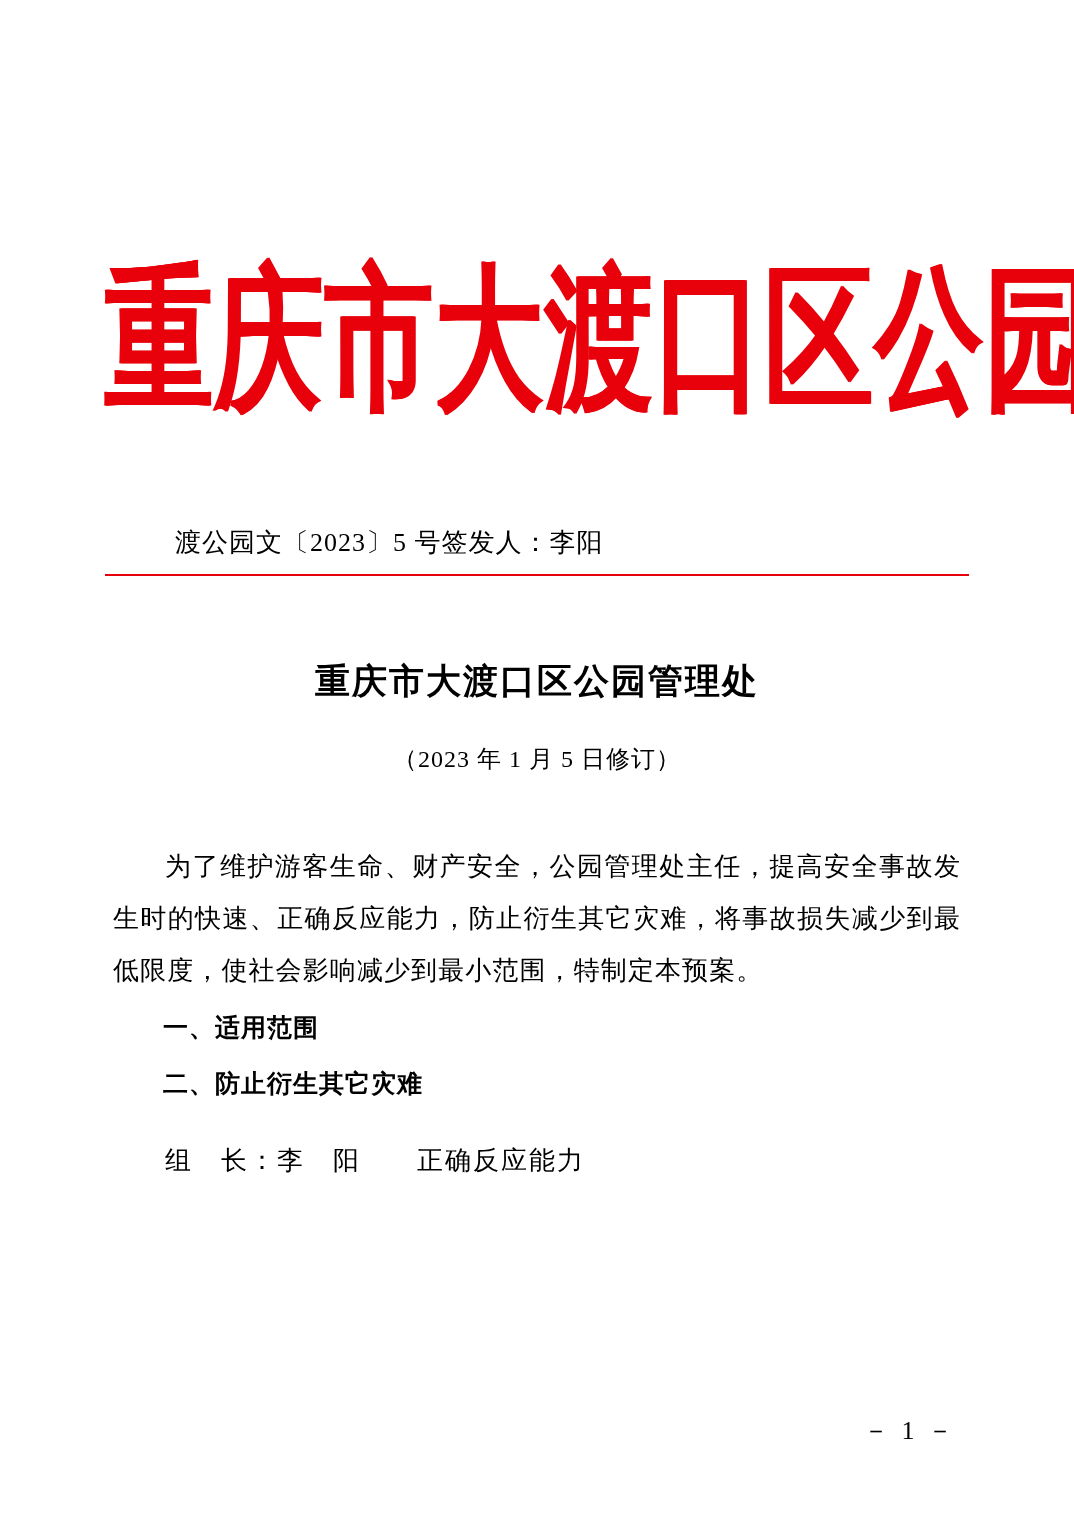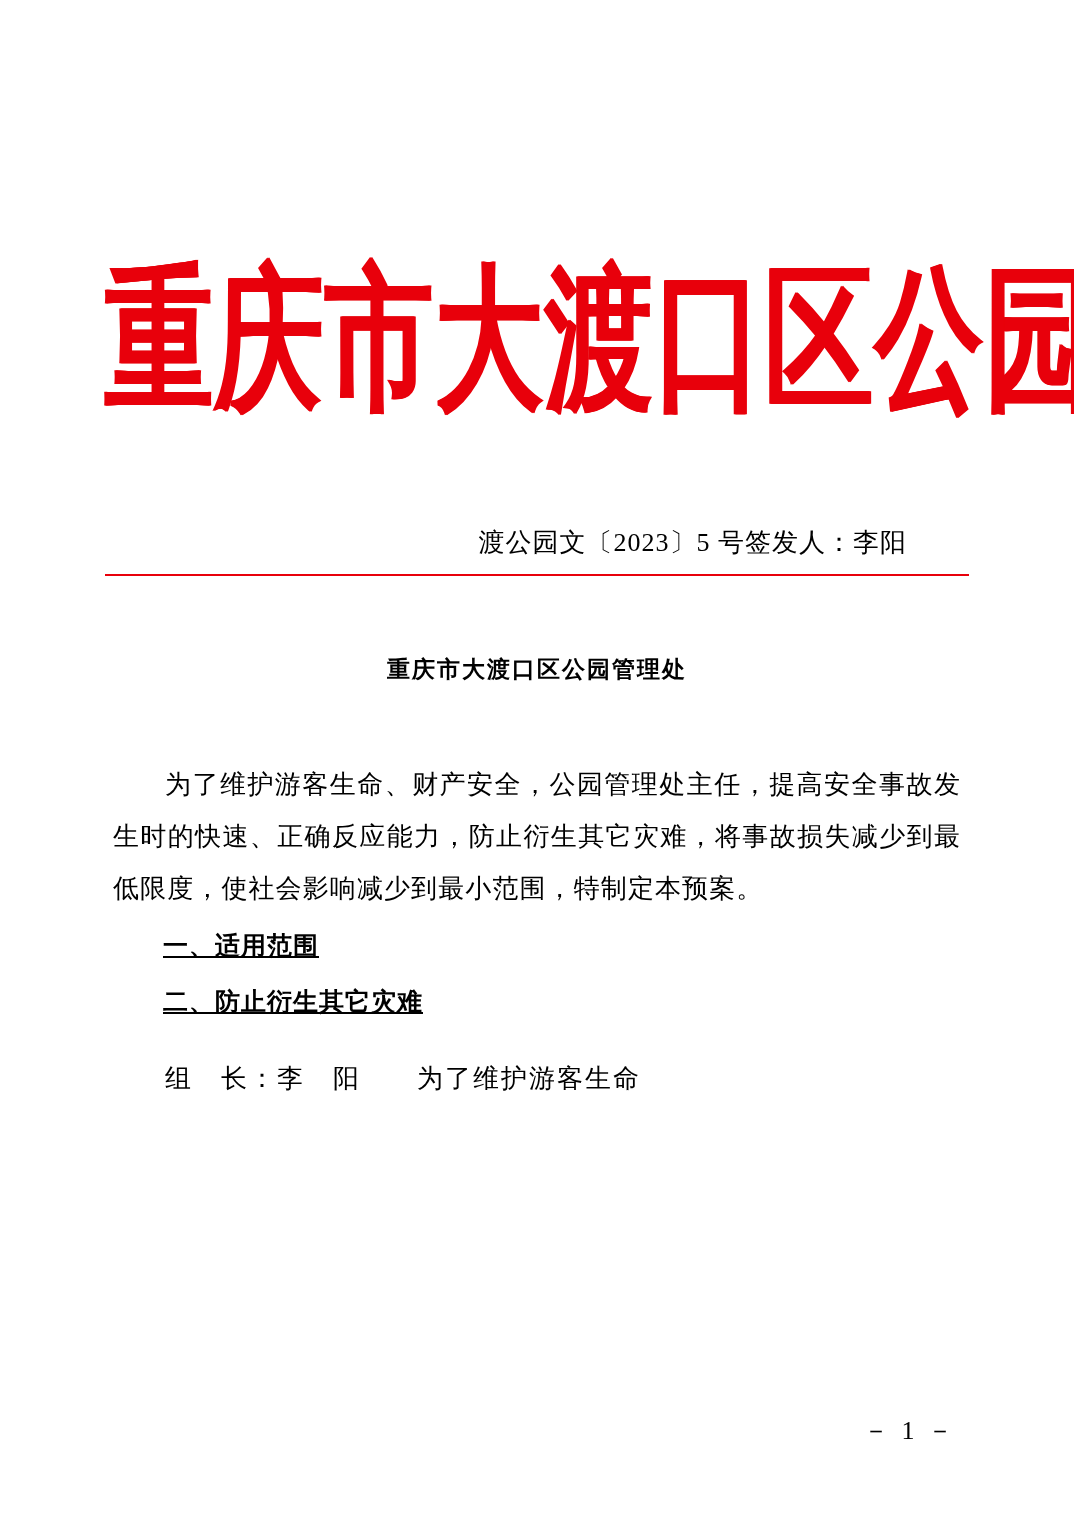--- a/index.html
+++ b/index.html
@@ -36,21 +36,21 @@
     white-space: nowrap;
     transform: scaleY(1.45);
     transform-origin: center top;
     text-shadow: 1px 0 0 #e8000b, -1px 0 0 #e8000b;
   }
 
   
   .docnum-row {
     margin-top: 150px;
     display: flex;
-    justify-content: flex-end;
+    justify-content: flex-start;
     align-items: baseline;
     font-size: 26px;
     letter-spacing: 1px;
     padding: 0 2px 0 70px;
   }
   .docnum-row .issuer {
     padding-right: 60px;
   }
 
   .red-rule {
@@ -58,21 +58,21 @@
     height: 2px;
     background: #e8000b;
   }
 
   
   .title-block {
     margin-top: 72px;
     text-align: center;
   }
   .title-line {
-    font-size: 23px;
+    font-size: 35px;
     font-weight: bold;
     letter-spacing: 2px;
     line-height: 1.95;
   }
   .subtitle {
     margin-top: 26px;
     font-size: 24px;
     letter-spacing: 1px;
   }
 
@@ -89,21 +89,20 @@
     text-indent: 2em;
     margin: 0 0 2px 0;
   }
   .heading {
     text-indent: 2em;
     font-weight: bold;
     font-family: "DejaVu Sans", "Liberation Sans", sans-serif;
     font-size: 25px;
     letter-spacing: 1px;
     margin: 6px 0 2px 0;
-    text-decoration: underline;
   }
   .roster-line {
     text-indent: 2em;
     letter-spacing: 2px;
   }
 
   
   .page-number {
     position: absolute;
     right: 118px;
@@ -121,25 +120,26 @@
 
   <div class="docnum-row">
     <span class="docnum">渡公园文〔2023〕5 号</span>
     <span class="issuer">签发人：李阳</span>
   </div>
 
   <div class="red-rule"></div>
 
   <div class="title-block">
     <div class="title-line">重庆市大渡口区公园管理处</div>
+    <div class="subtitle">（2023 年 1 月 5 日修订）</div>
   </div>
 
   <div class="body-text">
     <p class="para">为了维护游客生命、财产安全，公园管理处主任，提高安全事故发生时的快速、正确反应能力，防止衍生其它灾难，将事故损失减少到最低限度，使社会影响减少到最小范围，特制定本预案。</p>
 
     <p class="heading">一、适用范围</p>
 
     <p class="heading">二、防止衍生其它灾难</p>
-    <p class="roster-line">组　长：李　阳　　为了维护游客生命</p>
+    <p class="roster-line">组　长：李　阳　　正确反应能力</p>
   </div>
 
   <div class="page-number">－ 1 －</div>
 </div>
 
 </body></html>

